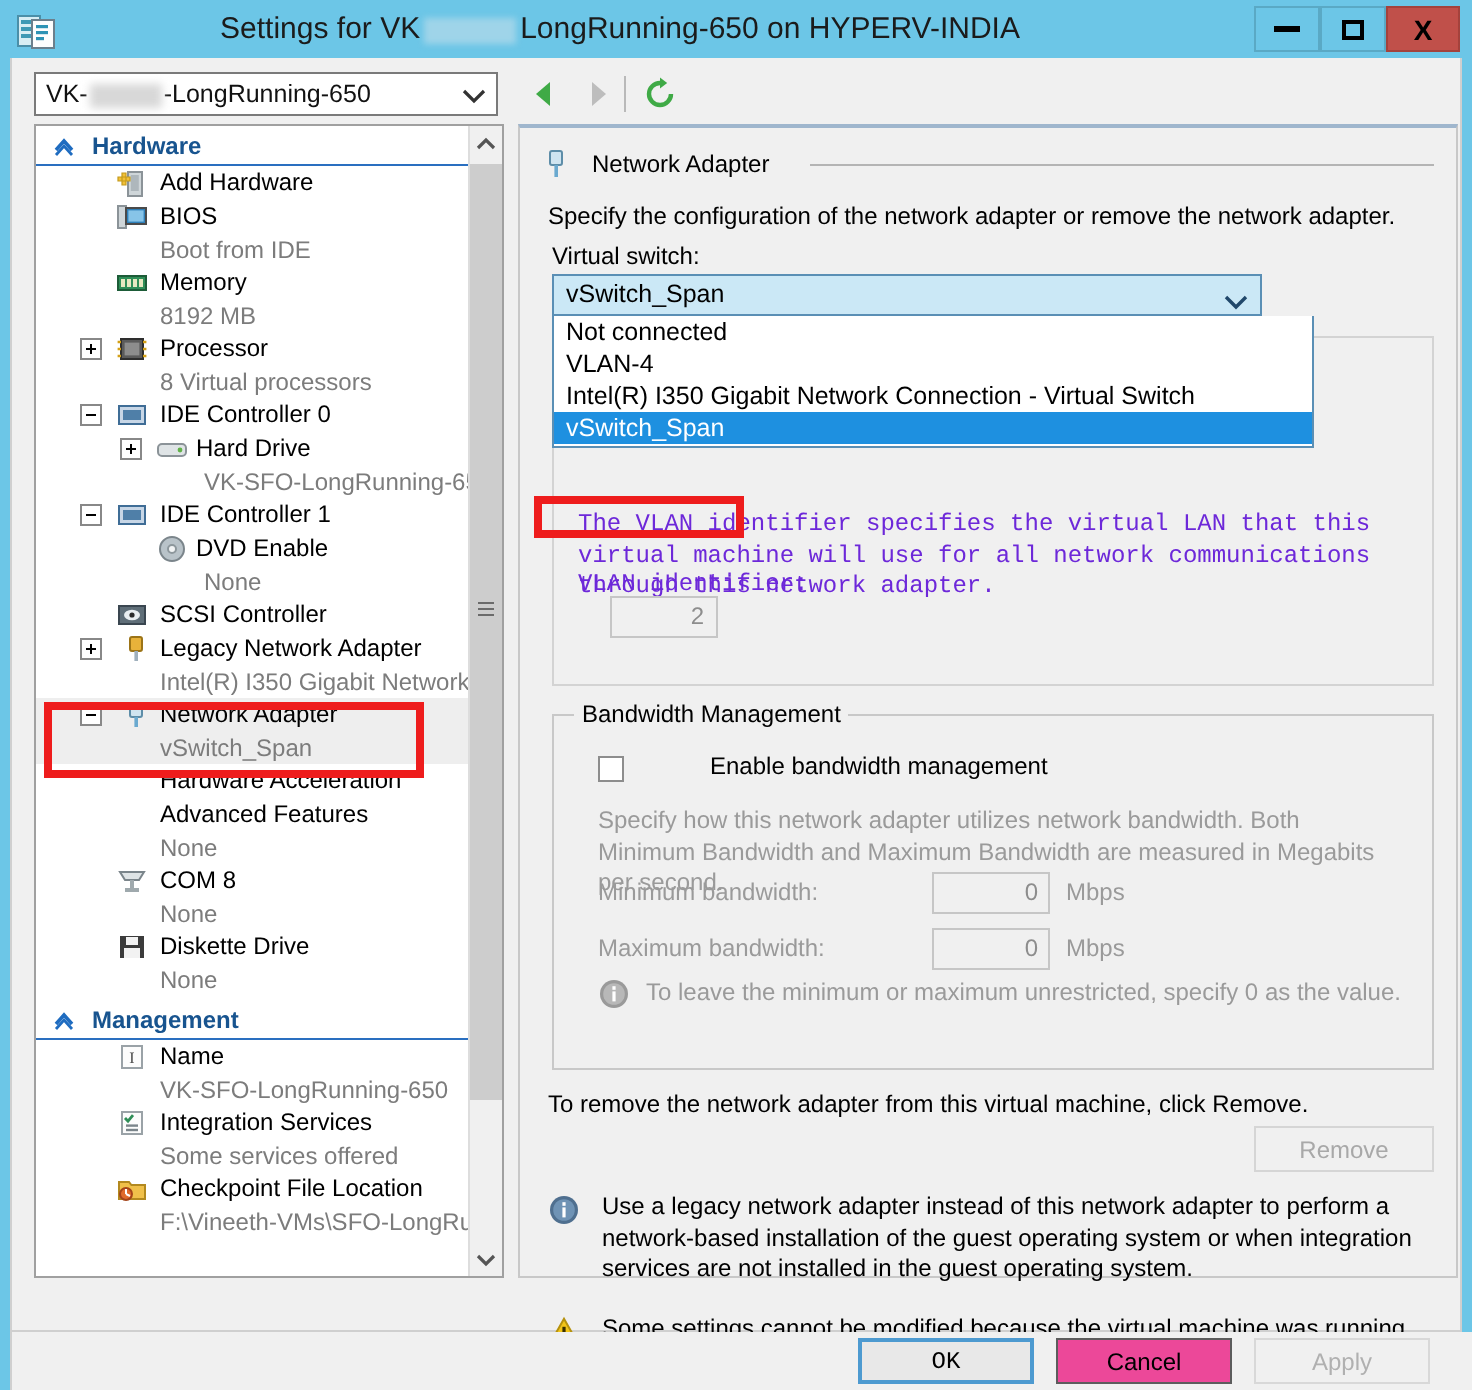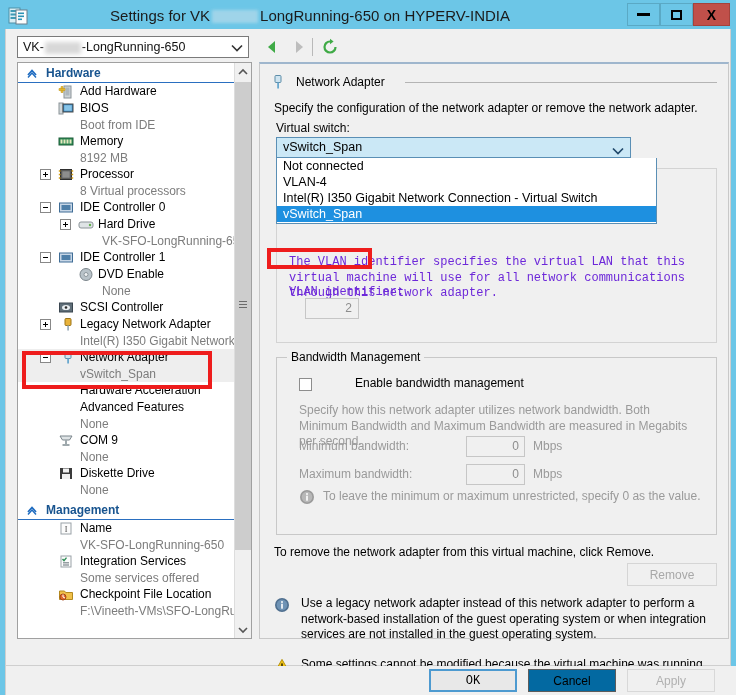--- a/index.html
+++ b/index.html
@@ -201,21 +201,21 @@
   .notice { position:absolute; }
   .notice .nic { position:absolute; left:0; top:1px; width:16px; height:16px; }
   .notice .ntx { position:absolute; left:27px; top:0; width:415px; font-size:12px; line-height:15.5px; color:#000;}
 
   
   #footer { position:absolute; left:5px; top:666px; width:726px; height:29px; background:#6cc6e7;}
   .fbtn {
     position:absolute; top:3px; height:23px; width:88px;
     font-size:12px; font-family:"Liberation Sans",sans-serif;
     display:flex; align-items:center; justify-content:center;
-    background:#0369a1; border:1px solid #8a8a8a;
+    background:#ec4899; border:1px solid #8a8a8a;
   }
   #btn-ok { left:424px; border:2px solid #4d9ad0; background:#e8e8e8;font-family:Liberation Mono, monospace; }
   #btn-cancel { left:523px; border:1px solid #5c5c5c; }
   #btn-apply { left:622px; border:1px solid #d8d8d8; color:#b0b0b0; background:#f0f0f0;}
   #footer-band { position:absolute; left:0; top:0; width:736px; height:29px; background:#f0f0f0; border-left:1px solid #cfcfcf; border-right:1px solid #cfcfcf;}
 </style>
 </head>
 <body>
 
 <div id="window">
@@ -451,21 +451,21 @@
         </div>
 
         <div class="row">
           <span class="ic" style="left:40px">
             <svg width="16" height="15" viewBox="0 0 16 15">
               <path d="M2 3 h12 l-2.5 4 h-7 z" fill="#dfe4e6" stroke="#7b858b"></path>
               <rect x="7" y="7" width="2" height="4" fill="#9fa9ad"></rect>
               <rect x="4.5" y="11" width="7" height="2" fill="#9fa9ad"></rect>
             </svg>
           </span>
-          <span class="lbl" style="left:62px">COM 9</span>
+          <span class="lbl" style="left:62px">COM 8</span>
         </div>
         <div class="sub">
           <span class="slbl" style="left:62px">None</span>
         </div>
 
         <div class="row">
           <span class="ic" style="left:40px">
             <svg width="16" height="15" viewBox="0 0 16 15">
               <rect x="2" y="2" width="12" height="11" fill="#3b3b3b"></rect>
               <rect x="5" y="2.5" width="6" height="4" fill="#f2f2f2"></rect>

